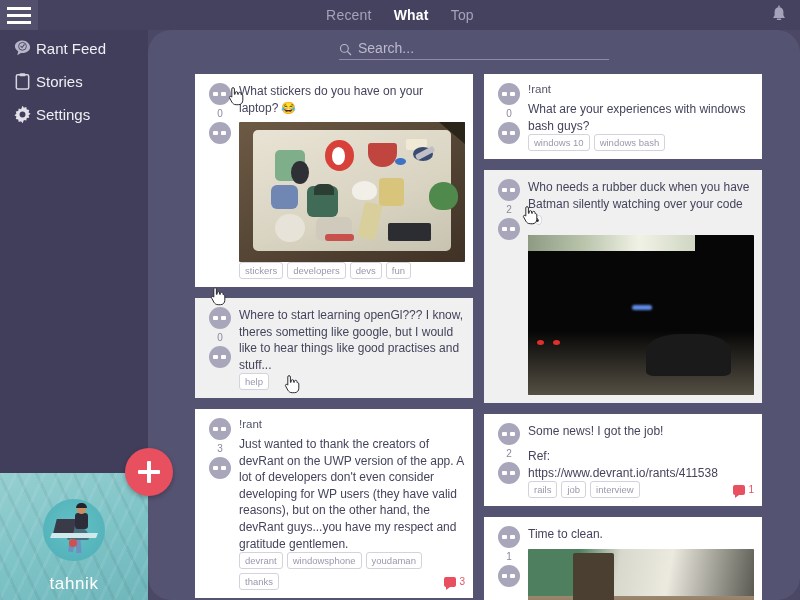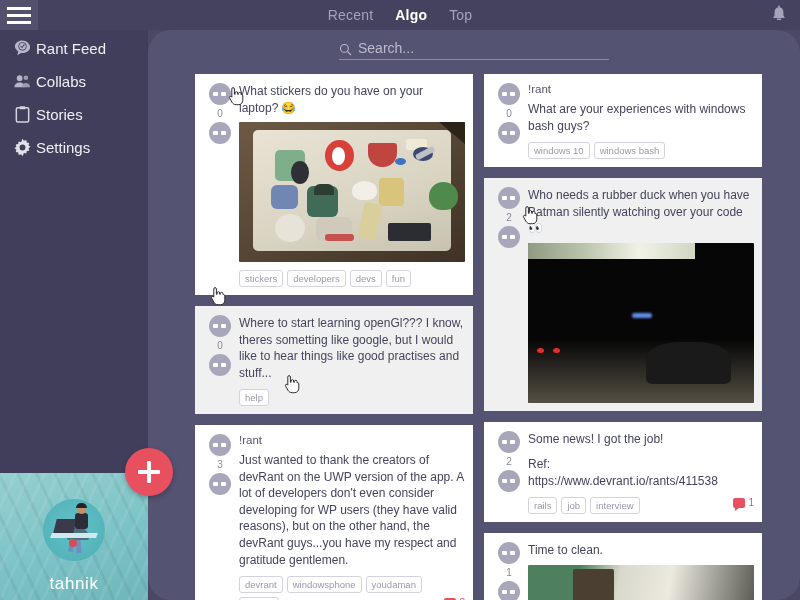--- a/index.html
+++ b/index.html
@@ -140,21 +140,21 @@
 
   .body { flex: 1; min-width: 0; padding-left: 2px; }
   .rantlabel { font-size: 11.5px; color: #55556b; margin-bottom: 6px; }
   .ptext {
     font-size: 12px; line-height: 1.38; color: #44445c;
     white-space: pre-wrap;
   }
   .ptext + .ptext { margin-top: 9px; }
   .pimg { margin-top: 6px; width: 100%; border-radius: 1px; overflow: hidden; }
 
-  .tags { display: flex; flex-wrap: wrap; gap: 4px; margin-top: 8px; align-items:flex-start; }
+  .tags { display: flex; flex-wrap: wrap; gap: 4px; align-items:center; }
   .tag {
     font-size: 9.5px; color: #9a98ad; border: 1px solid #d3d2dd;
     border-radius: 3px; padding: 2px 5px; background: #fff; cursor: pointer;
   }
   .comments { margin-left: auto; display: flex; align-items: center; gap: 3px; }
   .cbubble { width: 12px; height: 10px; background: #e8505f; border-radius: 2px; position: relative; }
   .cbubble:after {
     content: ""; position: absolute; left: 2px; bottom: -3px;
     border-left: 4px solid #e8505f; border-bottom: 3px solid transparent;
   }
@@ -200,21 +200,21 @@
 <div id="app">
 
   <div class="topbar">
     <div class="hamburger">
       <span></span>
       <span></span>
       <span></span>
     </div>
     <div class="topnav">
       <div class="tab">Recent</div>
-      <div class="tab active">Algo</div>
+      <div class="tab active">What</div>
       <div class="tab">Top</div>
     </div>
     <div class="bell">
       <svg viewBox="0 0 18 20" width="18" height="20" aria-hidden="true">
         <path d="M9 2.2c-2.6 0-4.4 2-4.4 4.5v3.6L3.1 13h11.8l-1.5-2.7V6.7C13.4 4.2 11.6 2.2 9 2.2z" fill="#a5a3bb"></path>
         <rect x="8.2" y="0.6" width="1.6" height="2" fill="#a5a3bb"></rect>
         <rect x="6.8" y="13.6" width="4.4" height="1.5" rx=".7" fill="#a5a3bb"></rect>
       </svg>
     </div>
   </div>
@@ -225,31 +225,20 @@
       <span class="side-icon">
         <svg viewBox="0 0 20 20" width="19" height="19">
           <path d="M10 1.6c-4.4 0-8 2.7-8 6.1 0 2.1 1.4 4 3.5 5.1L4.6 17l3.8-2.3c.5.1 1 .1 1.6.1 4.4 0 8-2.7 8-6.1S14.4 1.6 10 1.6z" fill="#b7b5c9"></path>
           <circle cx="10" cy="7.7" r="4.1" fill="none" stroke="#4b4963" stroke-width="1"></circle>
           <path d="M8.3 7.7l1.2 1.2 2.3-3" fill="none" stroke="#4b4963" stroke-width="1.1" stroke-linecap="round"></path>
         </svg>
       </span>
       <span class="side-label">Rant Feed</span>
     </div>
 
-    <div class="side-item">
-      <span class="side-icon">
-        <svg viewBox="0 0 20 20" width="19" height="19">
-          <circle cx="7" cy="6.5" r="3" fill="#b7b5c9"></circle>
-          <path d="M1.5 16c0-3 2.5-5 5.5-5s5.5 2 5.5 5z" fill="#b7b5c9"></path>
-          <circle cx="13.6" cy="6" r="2.4" fill="#9d9bb2"></circle>
-          <path d="M9.5 16c0-2.6 1.9-4.3 4.1-4.3S18 13.4 18 16z" fill="#9d9bb2"></path>
-        </svg>
-      </span>
-      <span class="side-label">Collabs</span>
-    </div>
 
     <div class="side-item">
       <span class="side-icon">
         <svg viewBox="0 0 20 20" width="19" height="19">
           <rect x="3.5" y="3" width="13" height="15" rx="1.6" fill="none" stroke="#d5d4e0" stroke-width="1.6"></rect>
           <rect x="7" y="1.2" width="6" height="3.4" rx="1" fill="#d5d4e0"></rect>
         </svg>
       </span>
       <span class="side-label">Stories</span>
     </div>

